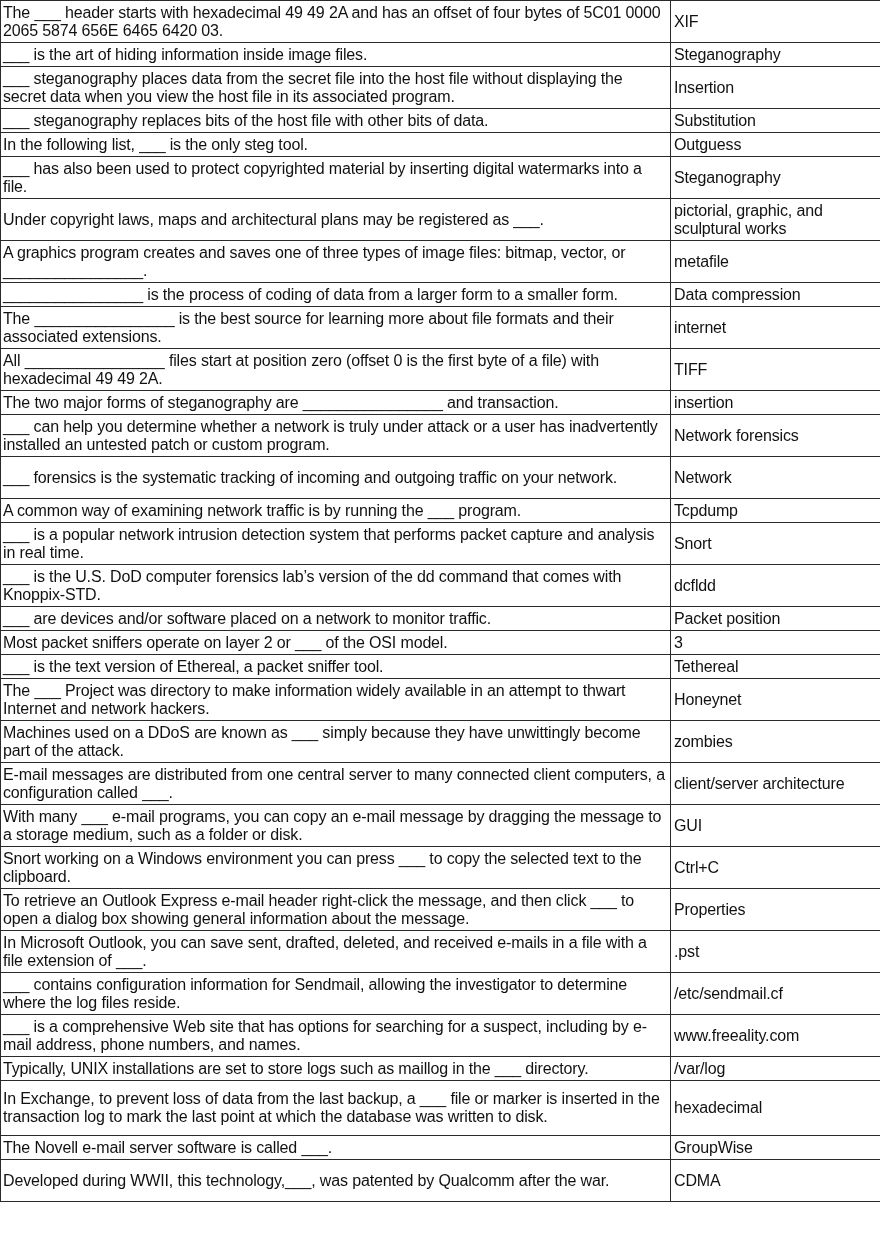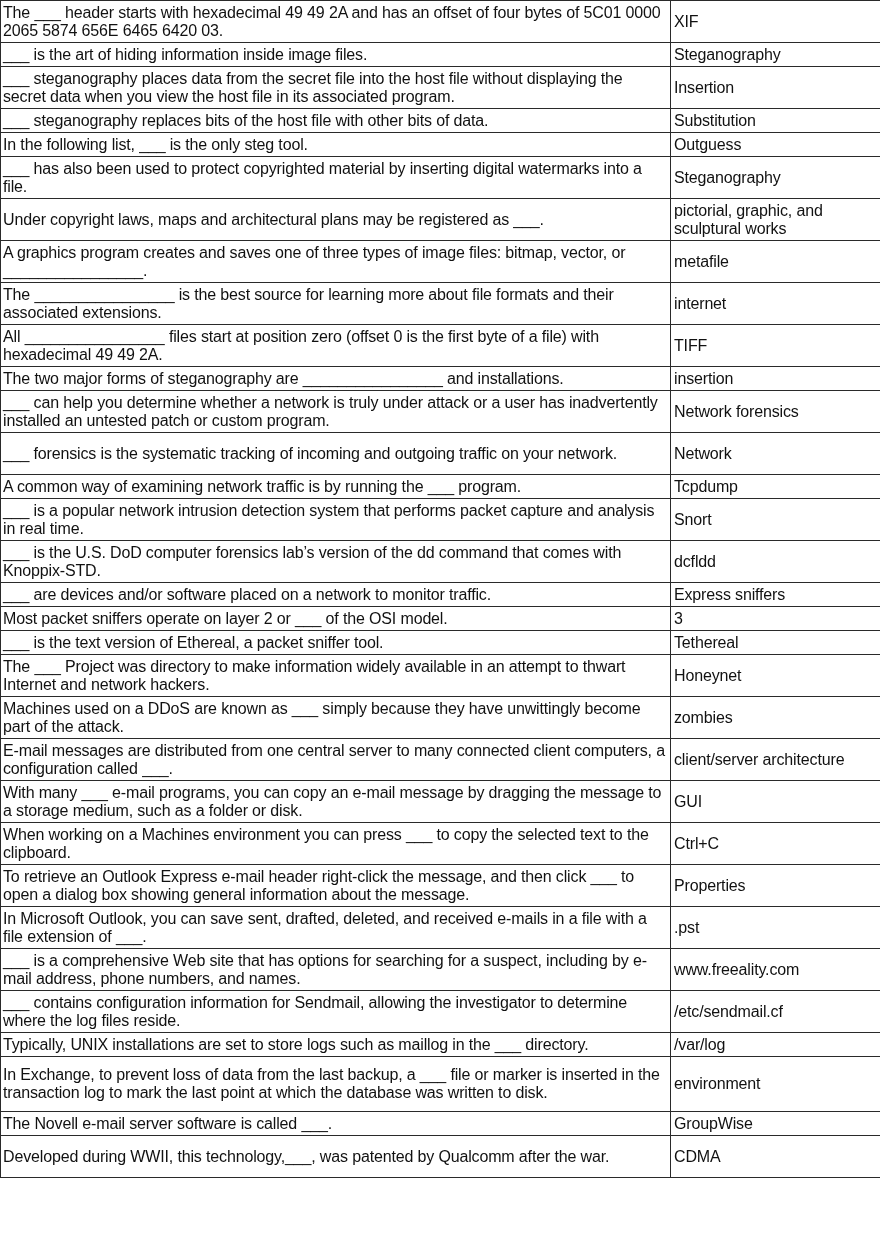--- a/index.html
+++ b/index.html
@@ -92,33 +92,37 @@
   <tr class="h2">
     <td class="question">Under copyright laws, maps and architectural plans may be registered as ___.</td>
     <td class="answer">pictorial, graphic, and sculptural works</td>
   </tr>
 
   <tr class="h2">
     <td class="question">A graphics program creates and saves one of three types of image files: bitmap, vector, or ________________.</td>
     <td class="answer">metafile</td>
   </tr>
 
+  <tr class="h1">
+    <td class="question">________________ is the process of coding of data from a larger form to a smaller form.</td>
+    <td class="answer">Data compression</td>
+  </tr>
 
   <tr class="h2">
     <td class="question">The ________________ is the best source for learning more about file formats and their associated extensions.</td>
     <td class="answer">internet</td>
   </tr>
 
   <tr class="h2">
     <td class="question">All ________________ files start at position zero (offset 0 is the first byte of a file) with hexadecimal 49 49 2A.</td>
     <td class="answer">TIFF</td>
   </tr>
 
   <tr class="h1">
-    <td class="question">The two major forms of steganography are ________________ and installations.</td>
+    <td class="question">The two major forms of steganography are ________________ and transaction.</td>
     <td class="answer">insertion</td>
   </tr>
 
   <tr class="h2">
     <td class="question">___ can help you determine whether a network is truly under attack or a user has inadvertently installed an untested patch or custom program.</td>
     <td class="answer">Network forensics</td>
   </tr>
 
   <tr class="h2">
     <td class="question">___ forensics is the systematic tracking of incoming and outgoing traffic on your network.</td>
@@ -135,21 +139,21 @@
     <td class="answer">Snort</td>
   </tr>
 
   <tr class="h2">
     <td class="question">___ is the U.S. DoD computer forensics lab’s version of the dd command that comes with Knoppix-STD.</td>
     <td class="answer">dcfldd</td>
   </tr>
 
   <tr class="h1">
     <td class="question">___ are devices and/or software placed on a network to monitor traffic.</td>
-    <td class="answer">Express sniffers</td>
+    <td class="answer">Packet position</td>
   </tr>
 
   <tr class="h1">
     <td class="question">Most packet sniffers operate on layer 2 or ___ of the OSI model.</td>
     <td class="answer">3</td>
   </tr>
 
   <tr class="h1">
     <td class="question">___ is the text version of Ethereal, a packet sniffer tool.</td>
     <td class="answer">Tethereal</td>
@@ -169,52 +173,52 @@
     <td class="question">E-mail messages are distributed from one central server to many connected client computers, a configuration called ___.</td>
     <td class="answer">client/server architecture</td>
   </tr>
 
   <tr class="h2">
     <td class="question">With many ___ e-mail programs, you can copy an e-mail message by dragging the message to a storage medium, such as a folder or disk.</td>
     <td class="answer">GUI</td>
   </tr>
 
   <tr class="h2">
-    <td class="question">When working on a Machines environment you can press ___ to copy the selected text to the clipboard.</td>
+    <td class="question">Snort working on a Windows environment you can press ___ to copy the selected text to the clipboard.</td>
     <td class="answer">Ctrl+C</td>
   </tr>
 
   <tr class="h2">
     <td class="question">To retrieve an Outlook Express e-mail header right-click the message, and then click ___ to open a dialog box showing general information about the message.</td>
     <td class="answer">Properties</td>
   </tr>
 
   <tr class="h2">
     <td class="question">In Microsoft Outlook, you can save sent, drafted, deleted, and received e-mails in a file with a file extension of ___.</td>
     <td class="answer">.pst</td>
   </tr>
 
   <tr class="h2">
+    <td class="question">___ contains configuration information for Sendmail, allowing the investigator to determine where the log files reside.</td>
+    <td class="answer">/etc/sendmail.cf</td>
+  </tr>
+
+  <tr class="h2">
     <td class="question">___ is a comprehensive Web site that has options for searching for a suspect, including by e-mail address, phone numbers, and names.</td>
     <td class="answer">www.freeality.com</td>
   </tr>
 
-  <tr class="h2">
-    <td class="question">___ contains configuration information for Sendmail, allowing the investigator to determine where the log files reside.</td>
-    <td class="answer">/etc/sendmail.cf</td>
-  </tr>
-
   <tr class="h1">
     <td class="question">Typically, UNIX installations are set to store logs such as maillog in the ___ directory.</td>
     <td class="answer">/var/log</td>
   </tr>
 
   <tr class="h3">
     <td class="question">In Exchange, to prevent loss of data from the last backup, a ___ file or marker is inserted in the transaction log to mark the last point at which the database was written to disk.</td>
-    <td class="answer">environment</td>
+    <td class="answer">hexadecimal</td>
   </tr>
 
   <tr class="h1">
     <td class="question">The Novell e-mail server software is called ___.</td>
     <td class="answer">GroupWise</td>
   </tr>
 
   <tr class="h2">
     <td class="question">Developed during WWII, this technology,___, was patented by Qualcomm after the war.</td>
     <td class="answer">CDMA</td>

